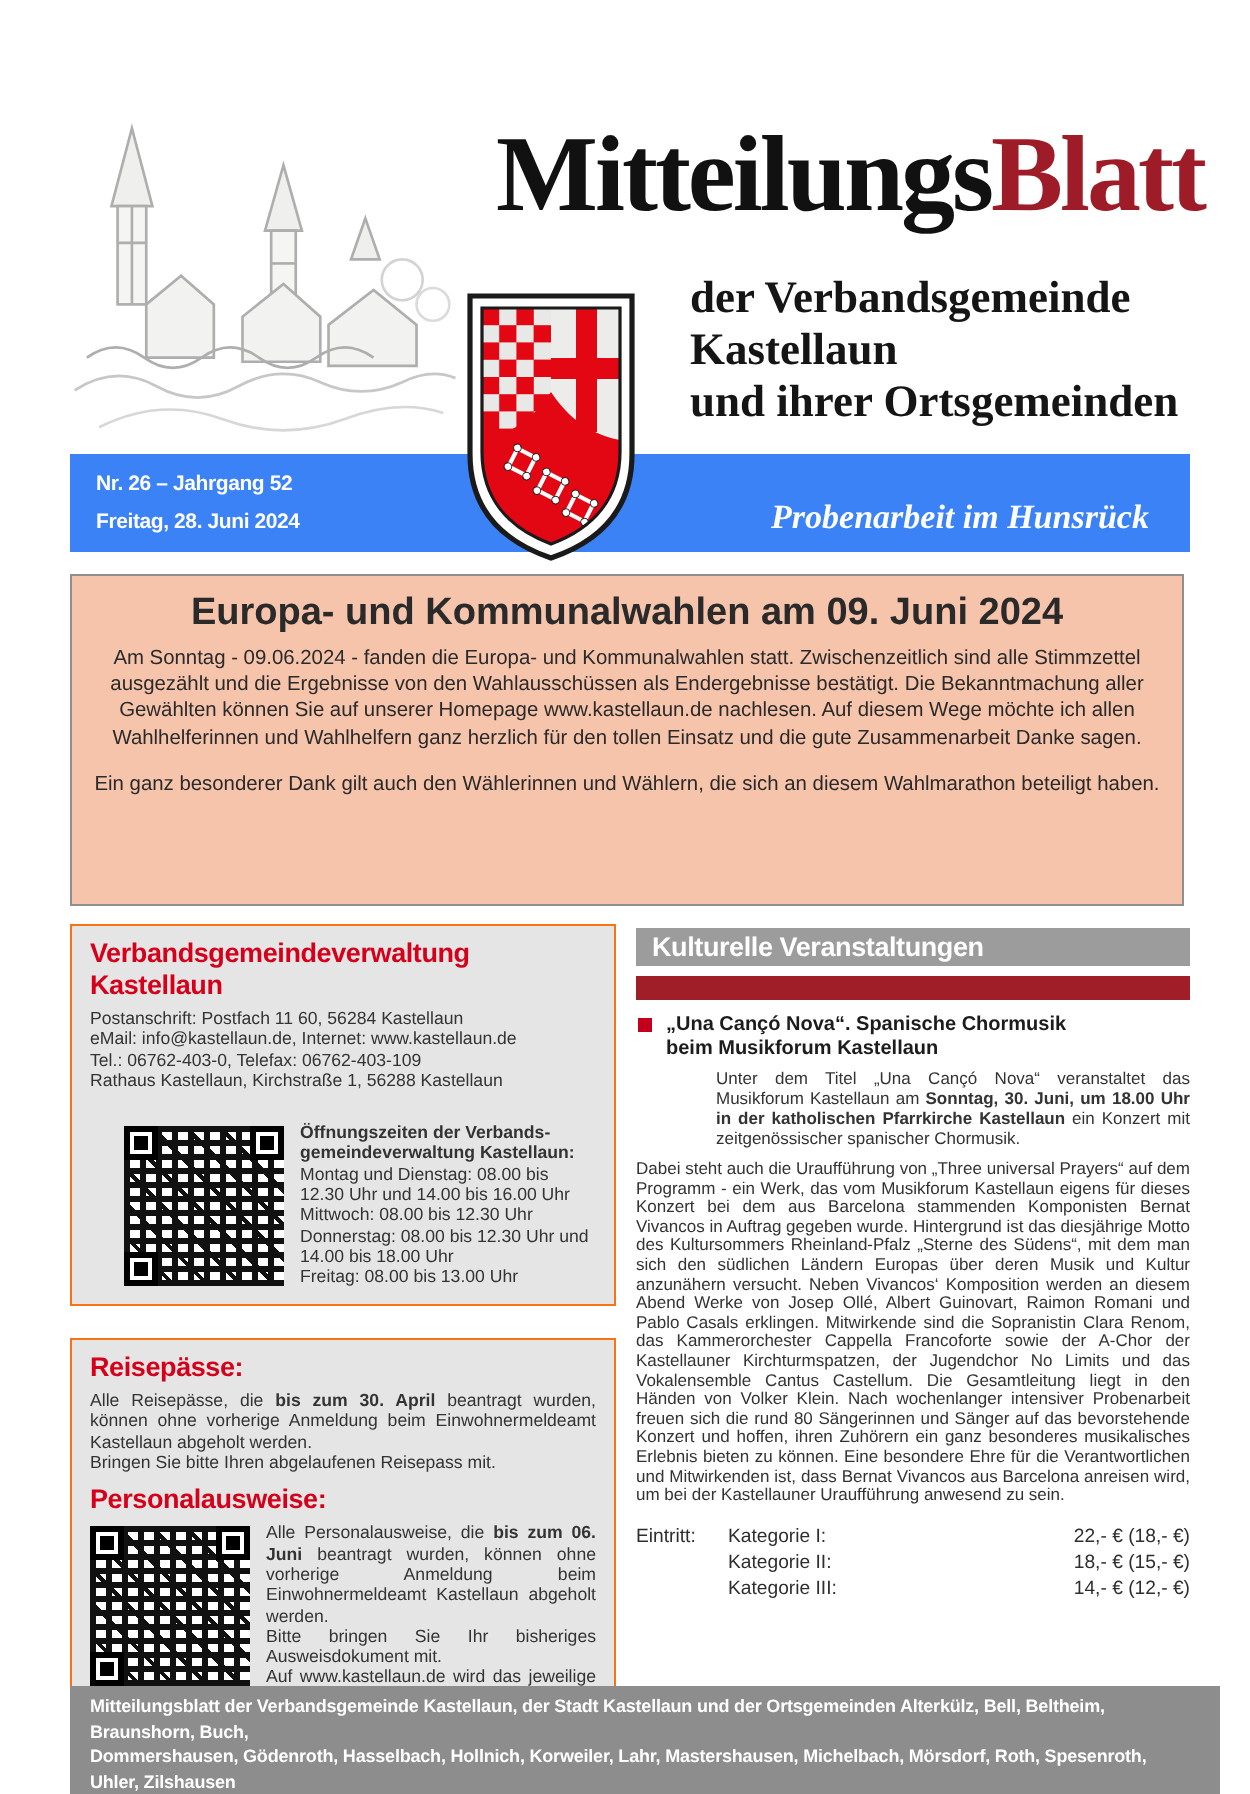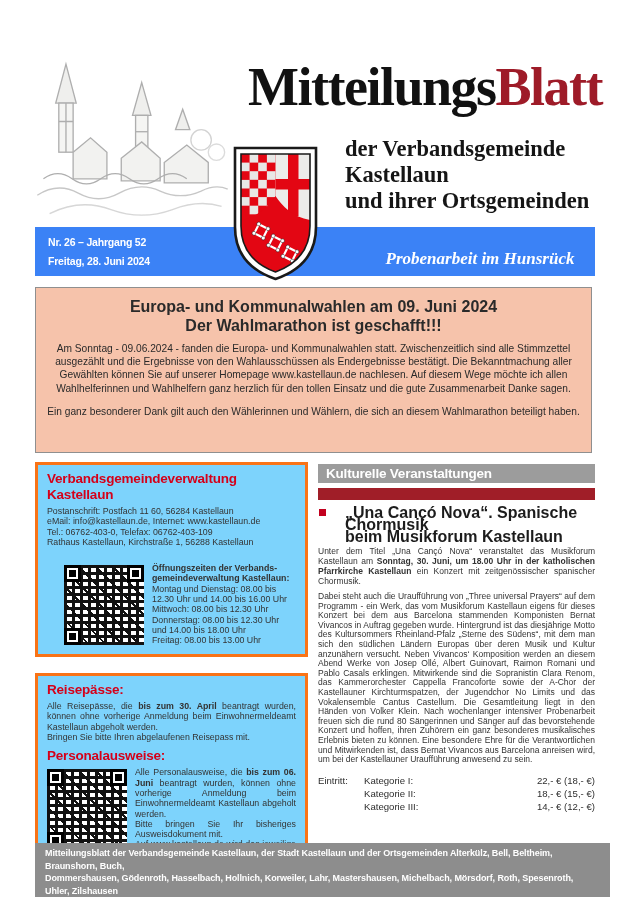--- a/index.html
+++ b/index.html
@@ -17,52 +17,52 @@
   .banner { position:absolute; left:35px; top:227px; width:560px; height:49px; background:#3b82f6; }
   .banner-issue { position:absolute; left:13px; top:6px; color:#fff; font-weight:bold;
     font-size:10.5px; line-height:19px; letter-spacing:-0.2px; }
   .banner-tagline { position:absolute; left:325px; top:22px; width:240px; text-align:center; color:#fff;
     font-family:"Liberation Serif", serif; font-style:italic; font-weight:bold; font-size:17px; }
   .arms { position:absolute; left:228px; top:143px; width:95px; height:140px; z-index:3; }
 
   
   .notice { position:absolute; left:35px; top:287px; width:557px; height:166px;
     background:#F6C3AB; border:1px solid #8f8f8f; text-align:center; color:#2a2a2a; padding-top:9px; }
-  .notice .h { font-size:16px; font-weight:bold; line-height:19px; }
+  .notice .h { font-size:19px; font-weight:bold; line-height:19px; }
   .notice .b1 { margin-top:7px; padding:0 15px; font-size:10.2px; line-height:13.2px; }
   .notice .b2 { margin-top:10px; padding:0 8px; font-size:10.2px; line-height:13px; }
   .notice .sig { margin-top:11px; font-size:10.5px; font-weight:bold; }
 
   
   .leftcol { position:absolute; left:35px; top:462px; width:273px; }
-  .box { border:3px solid #f97316; background:#7dd3fc; padding:6px 9px 7px 9px; }
+  .box { border:1px solid #f97316; background:#e5e5e5; padding:6px 9px 7px 9px; }
   .box + .box { margin-top:16px; }
   .red-h { color:#D50019; font-weight:bold; font-size:13.5px; line-height:16px; margin-bottom:3px; letter-spacing:-0.2px; }
   .small { font-size:8.8px; line-height:10.3px; color:#333; }
   .qr { float:left; width:80px; height:80px; margin:2px 8px 2px 0; position:relative; background:
       repeating-linear-gradient(90deg, #111 0 3px, transparent 3px 8px),
       repeating-linear-gradient(0deg, #111 0 3px, transparent 3px 7px),
       repeating-linear-gradient(45deg, transparent 0 5px, #111 5px 7px, transparent 7px 12px), #fff; }
   .qr .f { position:absolute; width:17px; height:17px; border:3px solid #000; background:#fff; }
   .qr .f::after { content:""; position:absolute; inset:2px; background:#000; }
   .qr .tl { left:0; top:0; } .qr .tr { right:0; top:0; } .qr .bl { left:0; bottom:0; }
   .flow { overflow:hidden; } 
   .clr { clear:both; }
   .mt2 { margin-top:16px;padding-left:17px; } .mt6 { margin-top:6px; }
 
   
   .rightcol { position:absolute; left:318px; top:464px; width:277px; height:379px; overflow:hidden; }
   .sec-head { background:#9C9C9C; color:#fff; font-weight:bold; font-size:13.5px;
     padding:2px 0 16px 8px; height:19px; letter-spacing:-0.2px; }
   .sec-rule { background:#A01E28; height:12px; margin-top:5px; }
-  .art-title { margin-top:7px; display:flex; align-items:flex-start; font-size:16px;
-    font-weight:bold; line-height:12px; color:#1c1c1c;gap:12px; }
+  .art-title { margin-top:7px; display:flex; align-items:flex-start; font-size:10px;
+    font-weight:bold; line-height:12px; color:#1c1c1c; }
   .bullet { flex:0 0 auto; width:7px; height:7px; background:#C2001E; margin:2px 7px 0 1px; }
   .art p { font-size:8.5px; line-height:9.6px; text-align:justify; color:#333; }
-  .art .p1 { margin-top:3px; line-height:10px; }
+  .art .p1 { margin-top:3px; line-height:10px;margin-left:40px; }
   .art .p2 { margin-top:6px; }
   .pricing { margin-top:9px; font-size:9.6px; color:#2e2e2e; display:grid;
     grid-template-columns:46px 1fr auto; line-height:13px; }
   .pricing .price { text-align:right; }
 
   
   .footer { position:absolute; left:35px; top:843px; width:575px; background:#8D8D8D;
     color:#fff; font-weight:bold; font-size:9px; line-height:12.5px; letter-spacing:-0.1px;
     padding:4px 10px 5px 10px; }
 
@@ -163,21 +163,20 @@
           <circle cx="0" cy="7.4" r="1.9" fill="#fff" stroke="#222" stroke-width="0.5"></circle>
           <circle cx="-7.4" cy="0" r="1.9" fill="#fff" stroke="#222" stroke-width="0.5"></circle>
         </g>
       </g>
     </g>
     <path d="M47.5,129 C26,121 13,106 13,83 L13,11 L82,11 L82,83 C82,106 69,121 47.5,129 Z" fill="none" stroke="#1a1a1a" stroke-width="1.6"></path>
   </svg>
 
   <div class="notice">
     <div class="h">Europa- und Kommunalwahlen am 09. Juni 2024</div>
-    <div class="h">Der Wahlmarathon ist geschafft!!!</div>
     <p class="b1">Am Sonntag - 09.06.2024 - fanden die Europa- und Kommunalwahlen statt. Zwischenzeitlich sind alle Stimmzettel ausgezählt und die Ergebnisse von den Wahlausschüssen als Endergebnisse bestätigt. Die Bekanntmachung aller Gewählten können Sie auf unserer Homepage www.kastellaun.de nachlesen. Auf diesem Wege möchte ich allen Wahlhelferinnen und Wahlhelfern ganz herzlich für den tollen Einsatz und die gute Zusammenarbeit Danke sagen.</p>
     <p class="b2">Ein ganz besonderer Dank gilt auch den Wählerinnen und Wählern, die sich an diesem Wahlmarathon beteiligt haben.</p>
   </div>
 
   <div class="leftcol">
 
     <div class="box">
       <div class="red-h">Verbandsgemeindeverwaltung Kastellaun</div>
       <div class="small">Postanschrift: Postfach 11 60, 56284 Kastellaun</div>
       <div class="small">eMail: info@kastellaun.de, Internet: www.kastellaun.de</div>

